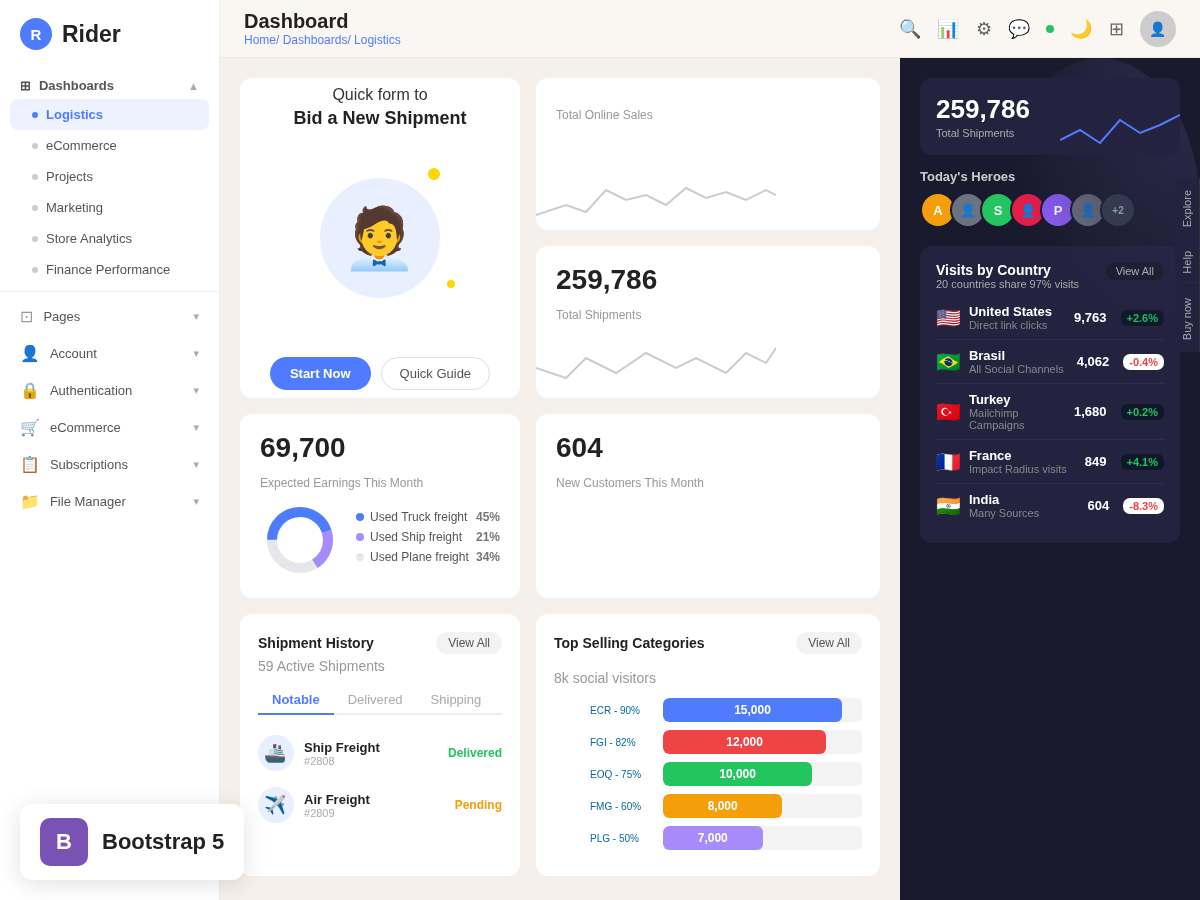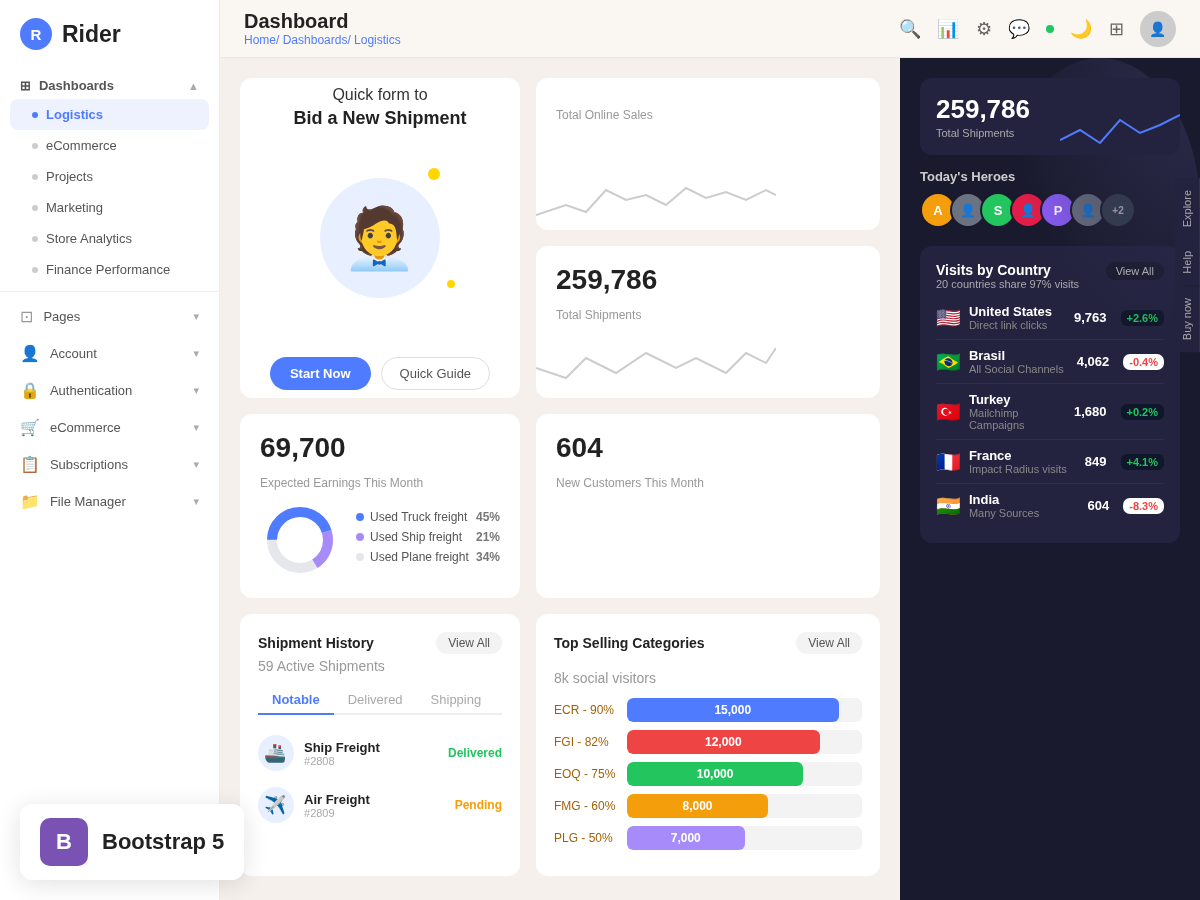--- a/index.html
+++ b/index.html
@@ -230,21 +230,21 @@
     .ship-status.pending { color: #f59e0b; }
 
     
     .categories-card {
       background: #fff;
       border-radius: 12px;
       padding: 18px;
       flex: 1;
     }
     .bar-row { display: flex; align-items: center; gap: 8px; margin-bottom: 8px; }
-    .bar-label { font-size: 12px; color: #a16207; width: 65px; flex-shrink: 0; }
+    .bar-label { font-size: 10px; color: #0369a1; width: 65px; flex-shrink: 0; margin-left: 36px; }
     .bar-track { flex: 1; height: 24px; border-radius: 6px; overflow: hidden; background: #f3f3f3; }
     .bar-fill { height: 100%; border-radius: 6px; display: flex; align-items: center; justify-content: center; font-size: 12px; font-weight: 700; color: #fff; }
 
     
     .right-panel {
       width: 300px;
       min-width: 300px;
       background: #1a1a2e;
       display: flex;
       flex-direction: column;

